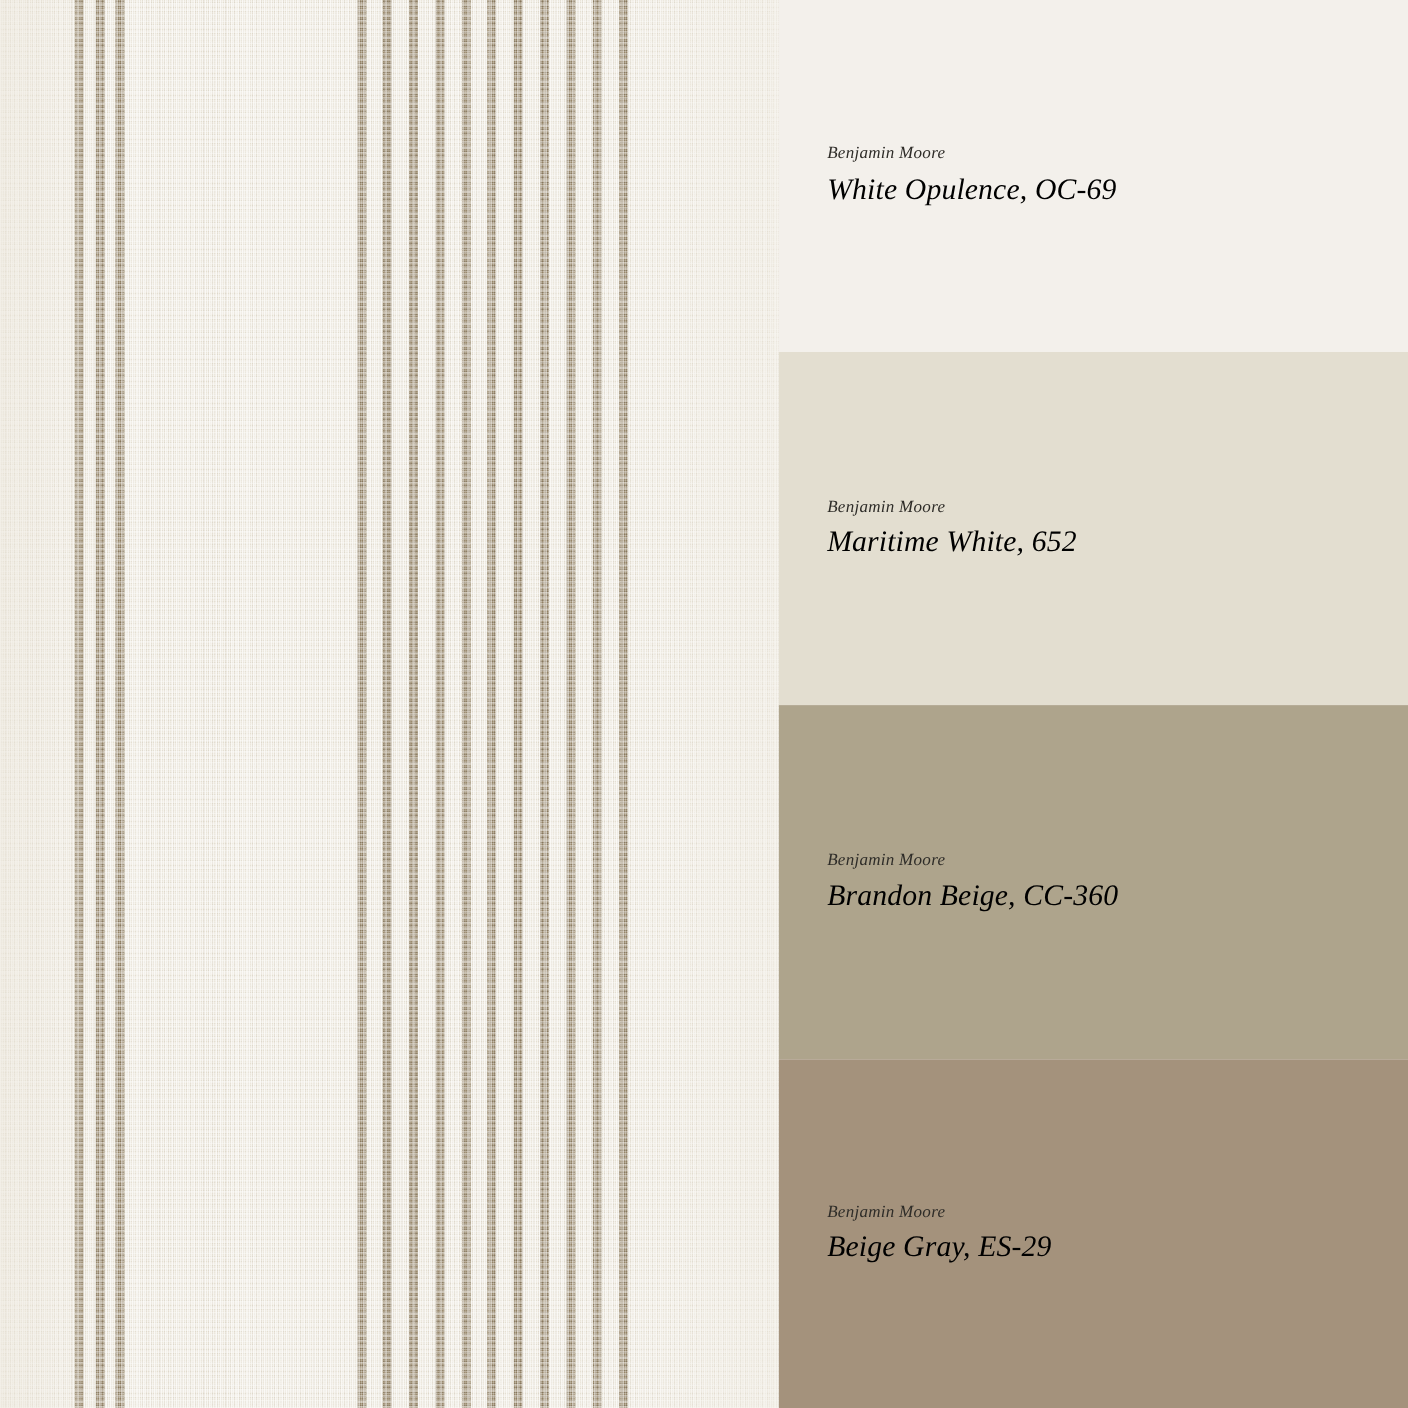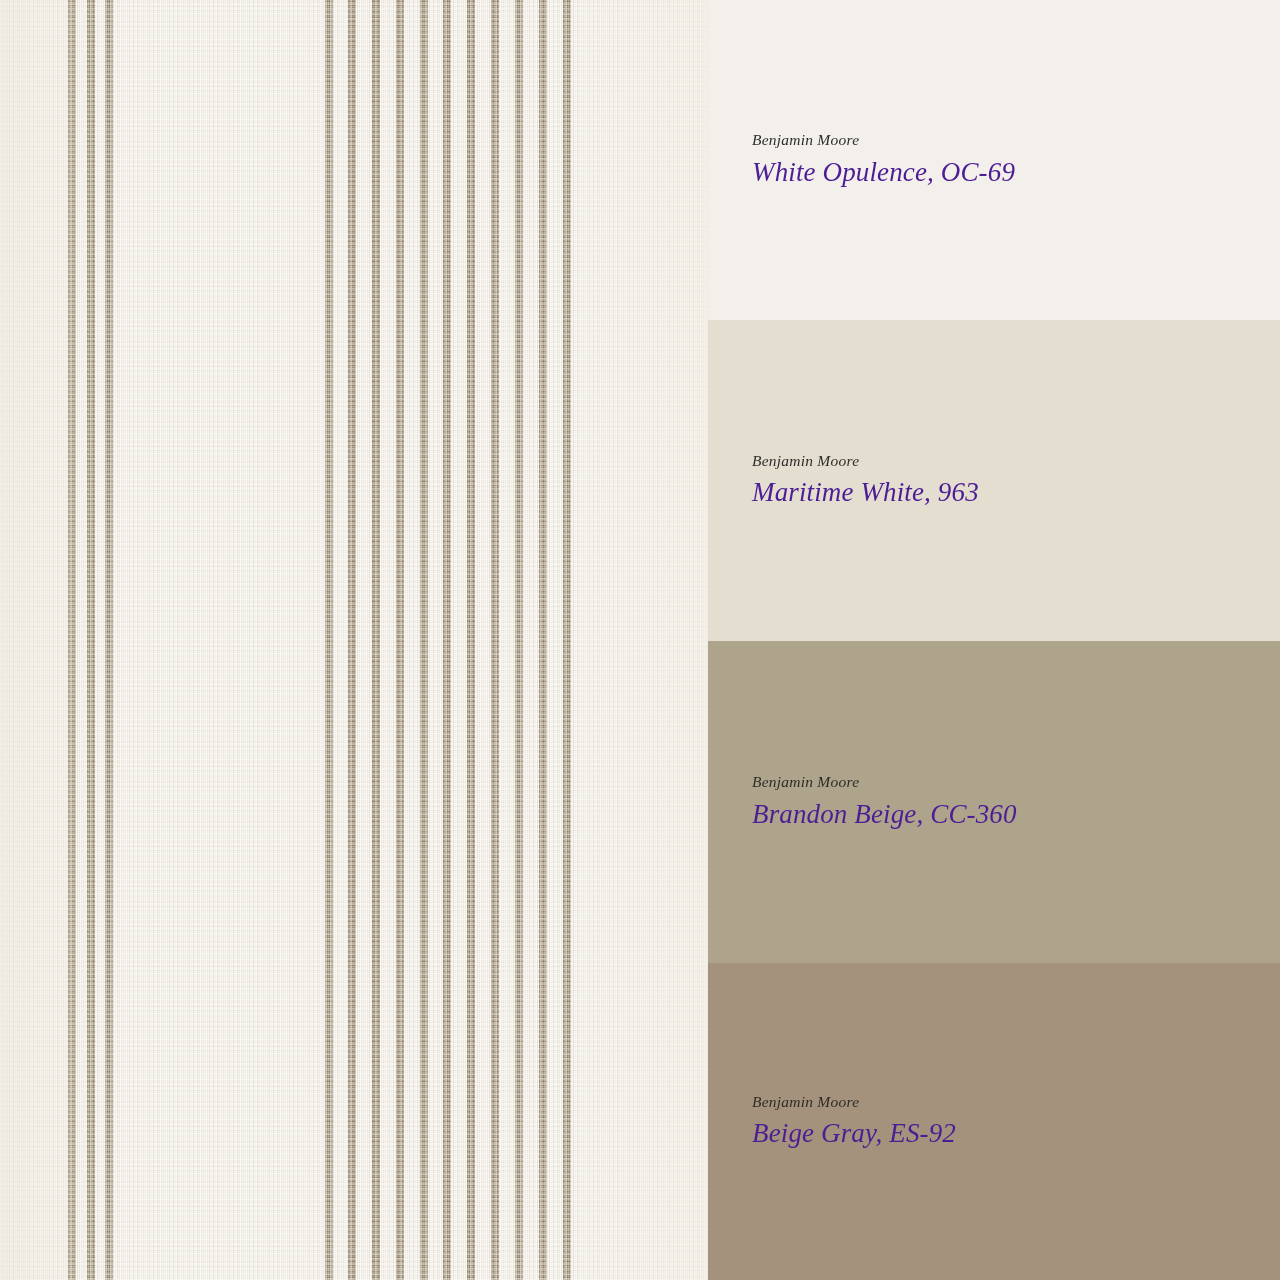--- a/index.html
+++ b/index.html
@@ -107,21 +107,21 @@
     font-size:15.5px;
     letter-spacing:.015em;
     color:#2e2c28;
     line-height:1.2;
     margin-bottom:7px;
   }
   .cname{
     font-style:italic;
     font-size:27px;
     letter-spacing:.005em;
-    color:#4c1d95;
+    color:#000000;
     line-height:1.18;
     white-space:nowrap;
   }
 </style>
 </head>
 <body>
 
 <div id="board">
 
   <div id="fabric" style="width: 708px; background: rgb(247, 245, 240);">
@@ -148,27 +148,27 @@
 
   <div id="swatches" style="width: 572px;">
 
     <div class="swatch" style="background: rgb(243, 240, 235); height: 320px;">
       <div class="brand">Benjamin Moore</div>
       <div class="cname">White Opulence, OC-69</div>
     </div>
 
     <div class="swatch" style="background: rgb(227, 222, 208); height: 321px;">
       <div class="brand">Benjamin Moore</div>
-      <div class="cname">Maritime White, 963</div>
+      <div class="cname">Maritime White, 652</div>
     </div>
 
     <div class="swatch" style="background: rgb(174, 164, 140); height: 322px;">
       <div class="brand">Benjamin Moore</div>
       <div class="cname">Brandon Beige, CC-360</div>
     </div>
 
     <div class="swatch" style="background: rgb(164, 146, 124); height: 317px;">
       <div class="brand">Benjamin Moore</div>
-      <div class="cname">Beige Gray, ES-92</div>
+      <div class="cname">Beige Gray, ES-29</div>
     </div>
 
   </div>
 </div>
 
 </body></html>

